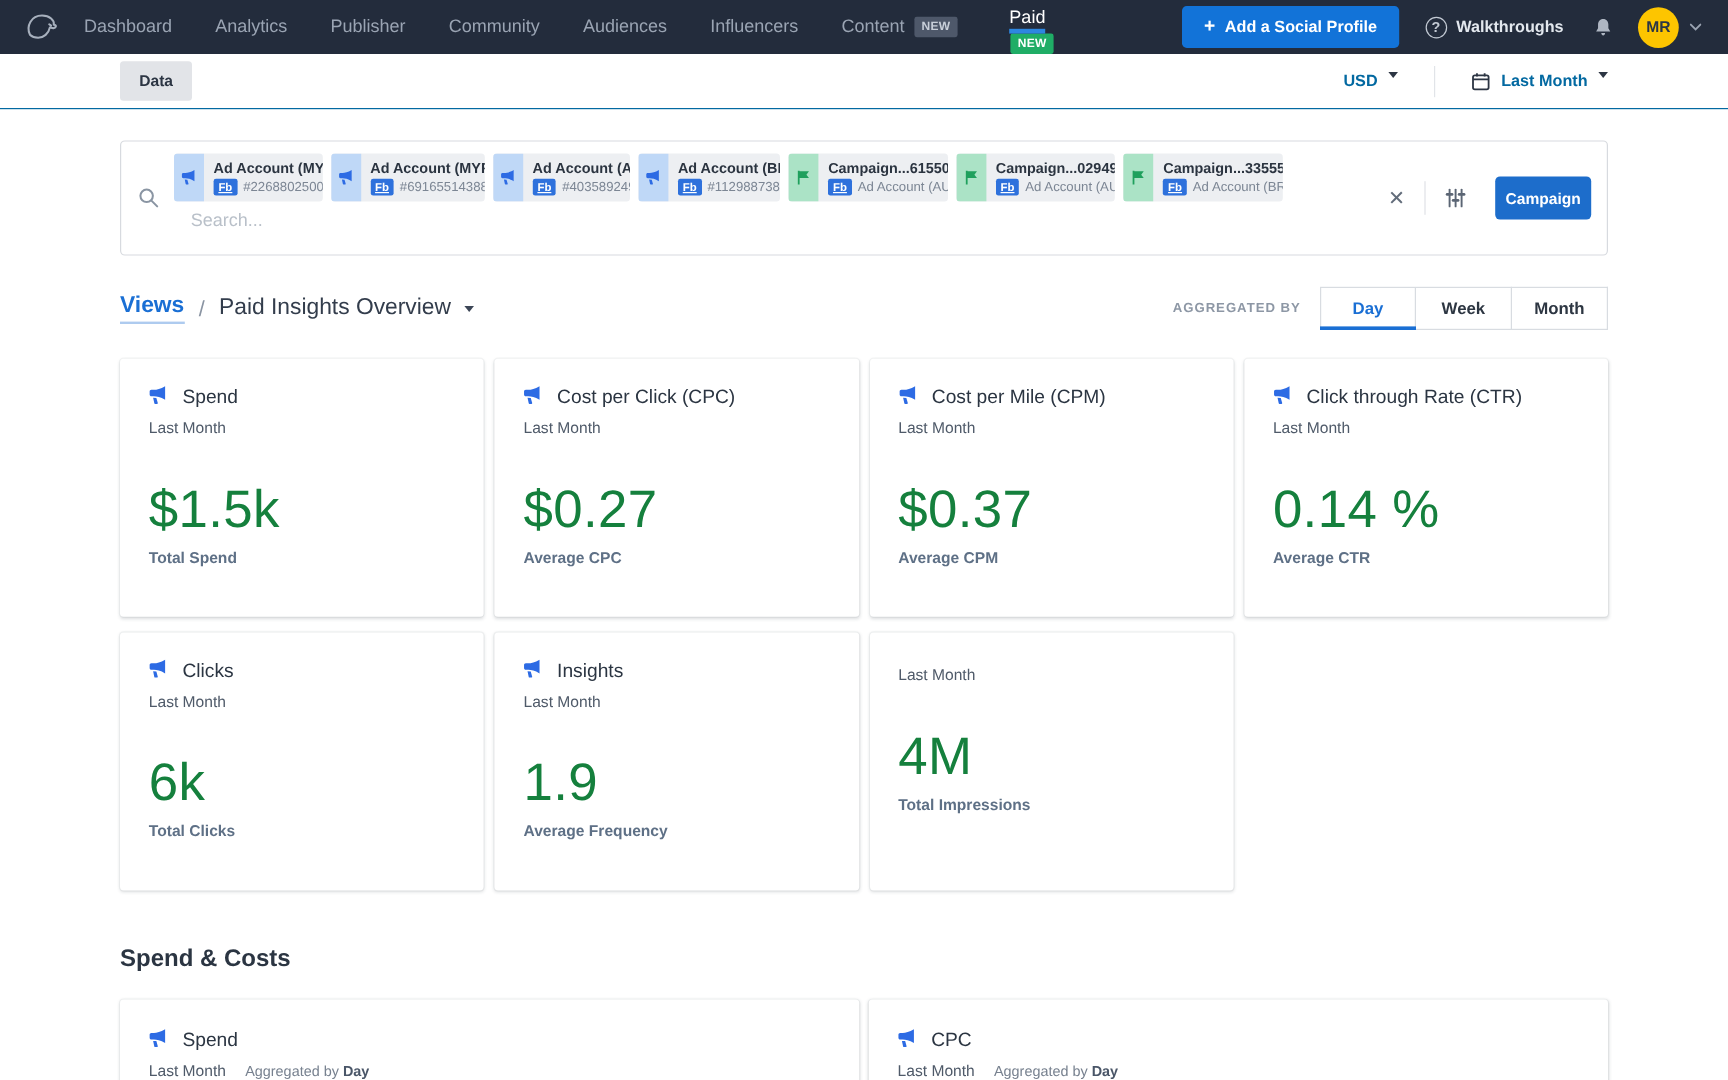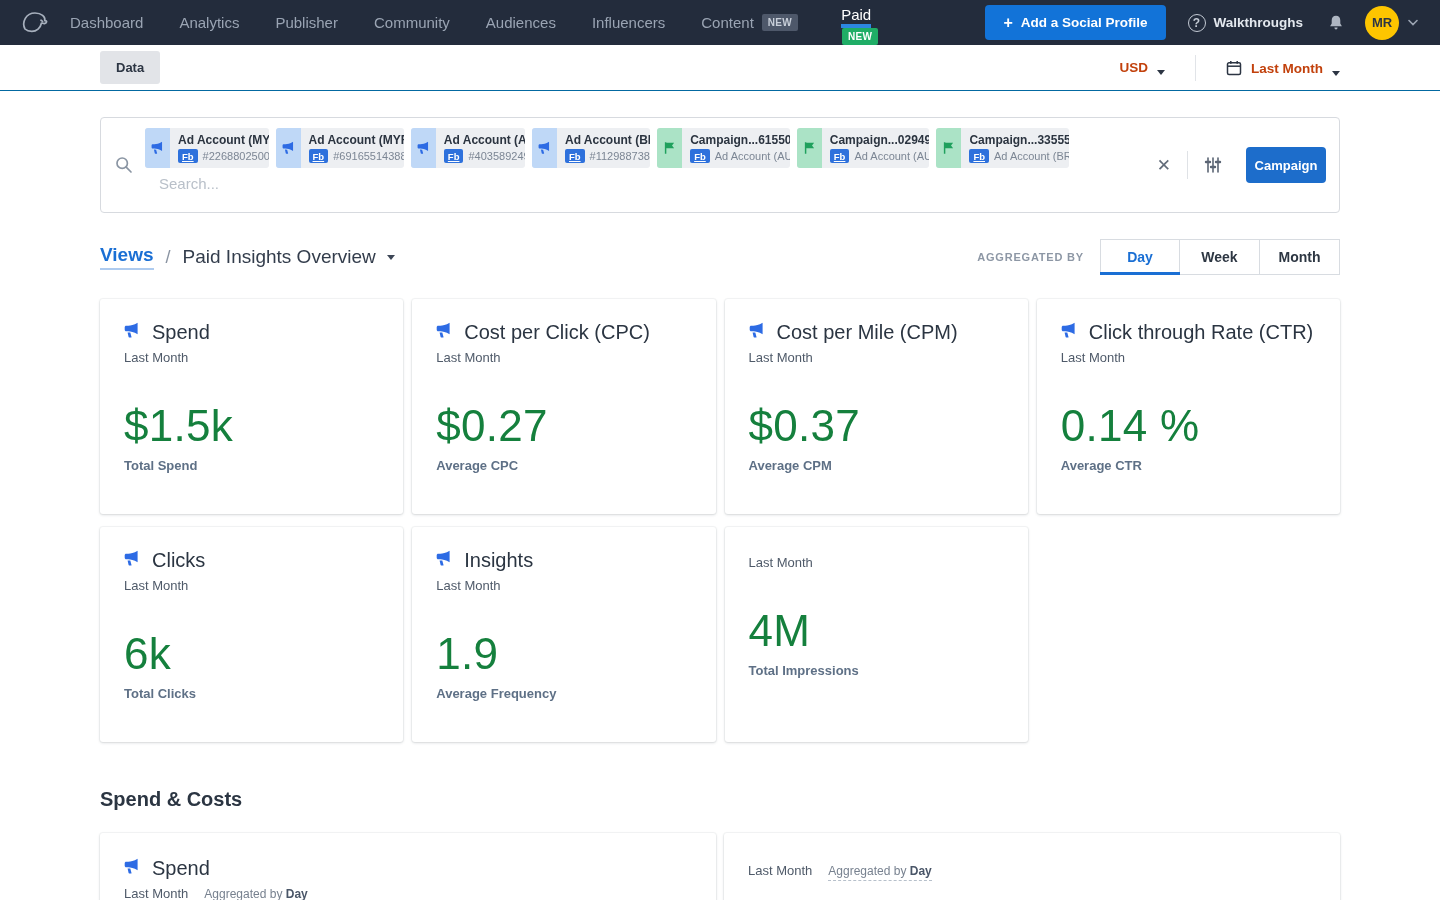--- a/index.html
+++ b/index.html
@@ -28,21 +28,21 @@
   .bell { margin-left:24px; cursor:pointer; display:flex; }
   .avatar-wrap { display:flex; align-items:center; margin-left:20px; cursor:pointer; }
   .avatar { width:34px; height:34px; border-radius:50%; background:#fdc500; color:#2b3546;
     font-size:13px; font-weight:bold; display:flex; align-items:center; justify-content:center; }
   .chev { margin-left:9px; display:flex; }
 
   
   .toolbar { height:46px; background:#fff; border-bottom:1px solid #0369a1; display:flex; align-items:center; padding:0 100px; }
   .data-tab { background:#e2e4e8; border-radius:3px; padding:9px 16px; font-size:13px; font-weight:bold; color:#2c3543; cursor:pointer; }
   .toolbar-right { margin-left:auto; display:flex; align-items:center; }
-  .dd { display:flex; align-items:flex-end; gap:9px; font-size:13.5px; font-weight:bold; color:#c2410c; cursor:pointer; }
+  .dd { display:flex; align-items:flex-start; gap:9px; font-size:13.5px; font-weight:bold; color:#0369a1; cursor:pointer; }
   .caret { width:0; height:0; border-left:4.5px solid transparent; border-right:4.5px solid transparent; border-top:5px solid #2c3543; }
   .tb-divider { width:1px; height:26px; background:#e1e4e8; margin:0 30px; }
 
   
   .search-wrap { padding:26px 100px 0; }
   .search-box { position:relative; border:1px solid #d7dadf; border-radius:4px; height:96px; padding:10px 270px 0 44px; }
   .search-mag { position:absolute; left:14px; top:50%; transform:translateY(-50%); display:flex; }
   .chips { display:flex; gap:7px; }
   .chip { display:flex; height:40px; border-radius:3px; overflow:hidden; cursor:pointer; background:#edeff2; }
   .chip-strip { width:25px; display:flex; align-items:center; justify-content:center; flex-shrink:0; }
@@ -77,21 +77,21 @@
     cursor:pointer; position:relative; }
   .seg-btn:first-child { border-left:1px solid #d8dce1; }
   .seg-btn.active { color:#1a6fd4; }
   .seg-btn.active::after { content:""; position:absolute; left:-1px; right:-1px; bottom:-1px; height:3px; background:#1a6fd4; }
 
   
   .cards { margin:22px 100px 0; display:grid; grid-template-columns:repeat(4,1fr); gap:13px 9px; }
   .card { background:#fff; border-radius:3px; box-shadow:0 1px 3px rgba(33,42,58,.16), 0 0 0 1px rgba(33,42,58,.04);
     height:215px; padding:22px 24px; }
   .card-head { display:flex; align-items:center; gap:12px; }
-  .card-title { font-size:20px; font-weight:500; color:#2b3542; }
+  .card-title { font-size:16px; font-weight:500; color:#2b3542; }
   .card-period { margin-top:6px; font-size:13px; color:#4f5a69; }
   .card-value { margin-top:36px; font-size:44px; font-weight:500; color:#15803d; letter-spacing:.3px; }
   .card-label { margin-top:7px; font-size:13px; font-weight:bold; color:#5e7086; }
 
   
   .section-title { margin:46px 100px 0; font-size:20px; font-weight:600; color:#2b3542; }
   .chart-cards { margin:22px 100px 0; display:grid; grid-template-columns:1fr 1fr; gap:8px; }
   .chart-card { background:#fff; border-radius:3px 3px 0 0; box-shadow:0 1px 3px rgba(33,42,58,.16), 0 0 0 1px rgba(33,42,58,.04);
     height:160px; padding:24px; }
   .chart-sub { margin-top:6px; display:flex; align-items:baseline; gap:16px; }
@@ -417,18 +417,24 @@
             <path d="M13.6 0.8 L13.6 12.2 C9.8 9.8 6.6 9.3 4.3 9.2 L2.2 9.2 C1.3 9.2 0.7 8.6 0.7 7.7 L0.7 5.3 C0.7 4.4 1.3 3.8 2.2 3.8 L4.3 3.8 C6.6 3.7 9.8 3.2 13.6 0.8 Z M3.6 10.4 L6.3 10.6 L7.5 14.9 C7.6 15.3 7.4 15.6 7 15.6 L5.2 15.6 C4.9 15.6 4.7 15.4 4.6 15.1 Z" fill="#2d6be4"></path>
           </svg></span>
       <span class="card-title">Spend</span>
     </div>
     <div class="chart-sub">
       <span class="card-period" style="margin-top:0;">Last Month</span>
       <span class="agg-by"><span>Aggregated by</span> <b>Day</b></span>
     </div>
   </div>
   <div class="chart-card">
+    <div class="card-head">
+      <span><svg width="16" height="17" viewBox="0 0 16 17">
+            <path d="M13.6 0.8 L13.6 12.2 C9.8 9.8 6.6 9.3 4.3 9.2 L2.2 9.2 C1.3 9.2 0.7 8.6 0.7 7.7 L0.7 5.3 C0.7 4.4 1.3 3.8 2.2 3.8 L4.3 3.8 C6.6 3.7 9.8 3.2 13.6 0.8 Z M3.6 10.4 L6.3 10.6 L7.5 14.9 C7.6 15.3 7.4 15.6 7 15.6 L5.2 15.6 C4.9 15.6 4.7 15.4 4.6 15.1 Z" fill="#2d6be4"></path>
+          </svg></span>
+      <span class="card-title">CPC</span>
+    </div>
     <div class="chart-sub">
       <span class="card-period" style="margin-top:0;">Last Month</span>
       <span class="agg-by"><span>Aggregated by</span> <b>Day</b></span>
     </div>
   </div>
 </div>
 
 </body></html>

